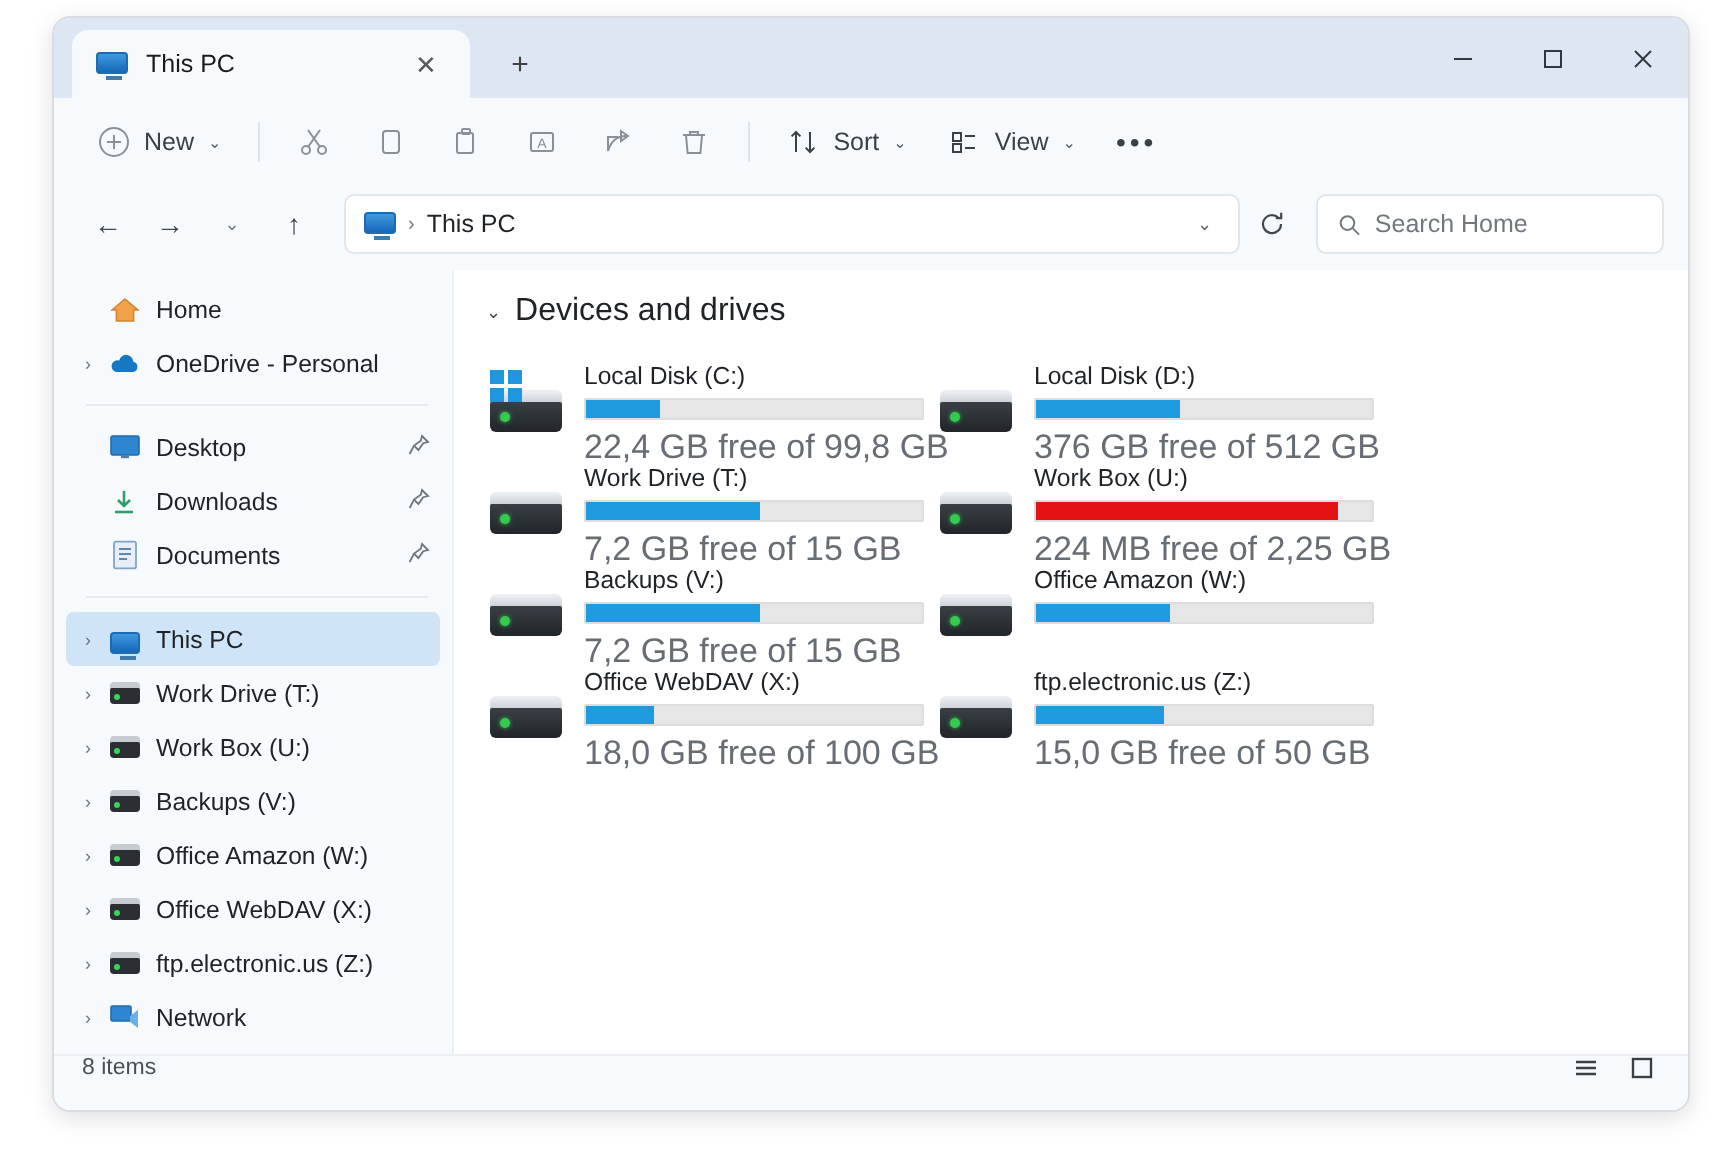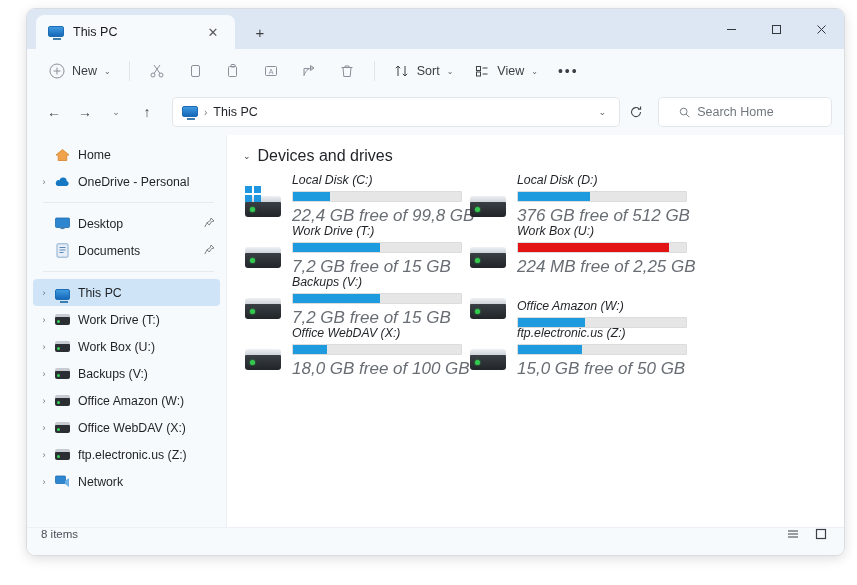--- a/index.html
+++ b/index.html
@@ -116,21 +116,21 @@
   .crumb-ico { width: 16px; height: 16px; position: relative; flex: 0 0 16px; }
   .crumb-sep { color: #767b82; font-size: 10px; }
   .crumb-text { font-size: 12.5px; color: #1f2226; }
   .crumb-grow { flex: 1; }
   .crumb-chev { color: #5d6269; font-size: 9px; padding: 0 7px; }
   .refresh { width: 30px; height: 28px; display: flex; align-items: center;
              justify-content: center; color: #42474d; font-size: 13px; }
   .searchbox {
     width: 174px; height: 30px; margin-left: 6px;
     background: #ffffff; border: 1px solid #e2e6eb; border-radius: 5px;
-    display: flex; align-items: center; gap: 7px; padding: 0 20px; justify-content: space-between;
+    display: flex; align-items: center; gap: 7px; padding: 0 10px; justify-content: space-between;
   }
   .search-input {
     border: 0; outline: 0; background: transparent;
     font-family: "Liberation Sans", sans-serif;
     font-size: 12.5px; color: #3b4046; width: 100%;
   }
   .search-input::placeholder { color: #72777e; }
 
   
   .body { flex: 1; display: flex; min-height: 0; background: #ffffff; }
@@ -182,22 +182,22 @@
   }
   .group-chev { font-size: 9px; color: #3d4249; }
   .group-title { font-size: 16px; color: #1f2226; }
 
   .grid {
     display: grid;
     grid-template-columns: 225px 225px;
     column-gap: 0px; row-gap: 0px;
   }
   .tile {
-    display: flex; align-items: flex-end; gap: 9px;
-    height: 51px; padding: 4px 4px 0 2px; border-radius: 4px; font-style: italic;
+    display: flex; align-items: flex-start; gap: 9px;
+    height: 51px; padding: 4px 4px 0 2px; border-radius: 4px;
   }
   .tile-icon {
     position: relative; width: 40px; height: 40px; flex: 0 0 40px;
     margin-top: 6px;
   }
   .bigdrv { position: absolute; left: 2px; top: 10px; width: 36px; height: 21px; }
   .bigdrv .top {
     position: absolute; left: 0; top: 0; width: 36px; height: 8px;
     background: linear-gradient(#eef1f4, #c4cad1);
     border-radius: 3px 3px 0 0;
@@ -432,20 +432,34 @@
           </span>
           <span class="sb-label">Desktop</span>
           <span class="sb-pin"><svg width="11" height="11" viewBox="0 0 11 11">
               <path d="M7 1 L10 4 L7.6 4.6 L5.2 8 L3 5.8 L6.4 3.4 Z" fill="none" stroke="#6f757c" stroke-width="0.9"></path>
               <line x1="3.1" y1="5.7" x2="0.8" y2="10" stroke="#6f757c" stroke-width="0.9"></line>
             </svg></span>
         </div>
         <div class="sb-item">
           <span class="sb-arrow"></span>
           <span class="sb-ico">
+            <svg width="14" height="14" viewBox="0 0 14 14">
+              <path d="M7 1.5 V8.5 M4 6 L7 9 L10 6" fill="none" stroke="#2e9e6a" stroke-width="1.3"></path>
+              <line x1="2.5" y1="12" x2="11.5" y2="12" stroke="#2e9e6a" stroke-width="1.3"></line>
+            </svg>
+          </span>
+          <span class="sb-label">Downloads</span>
+          <span class="sb-pin"><svg width="11" height="11" viewBox="0 0 11 11">
+              <path d="M7 1 L10 4 L7.6 4.6 L5.2 8 L3 5.8 L6.4 3.4 Z" fill="none" stroke="#6f757c" stroke-width="0.9"></path>
+              <line x1="3.1" y1="5.7" x2="0.8" y2="10" stroke="#6f757c" stroke-width="0.9"></line>
+            </svg></span>
+        </div>
+        <div class="sb-item">
+          <span class="sb-arrow"></span>
+          <span class="sb-ico">
             <svg width="13" height="15" viewBox="0 0 13 15">
               <rect x="1" y="0.8" width="11" height="13.4" rx="1" fill="#e7eef7" stroke="#7ea5c9" stroke-width="0.9"></rect>
               <line x1="3.5" y1="4.5" x2="9.5" y2="4.5" stroke="#5a87b3" stroke-width="1"></line>
               <line x1="3.5" y1="7" x2="9.5" y2="7" stroke="#5a87b3" stroke-width="1"></line>
               <line x1="3.5" y1="9.5" x2="7.5" y2="9.5" stroke="#5a87b3" stroke-width="1"></line>
             </svg>
           </span>
           <span class="sb-label">Documents</span>
           <span class="sb-pin"><svg width="11" height="11" viewBox="0 0 11 11">
               <path d="M7 1 L10 4 L7.6 4.6 L5.2 8 L3 5.8 L6.4 3.4 Z" fill="none" stroke="#6f757c" stroke-width="0.9"></path>

